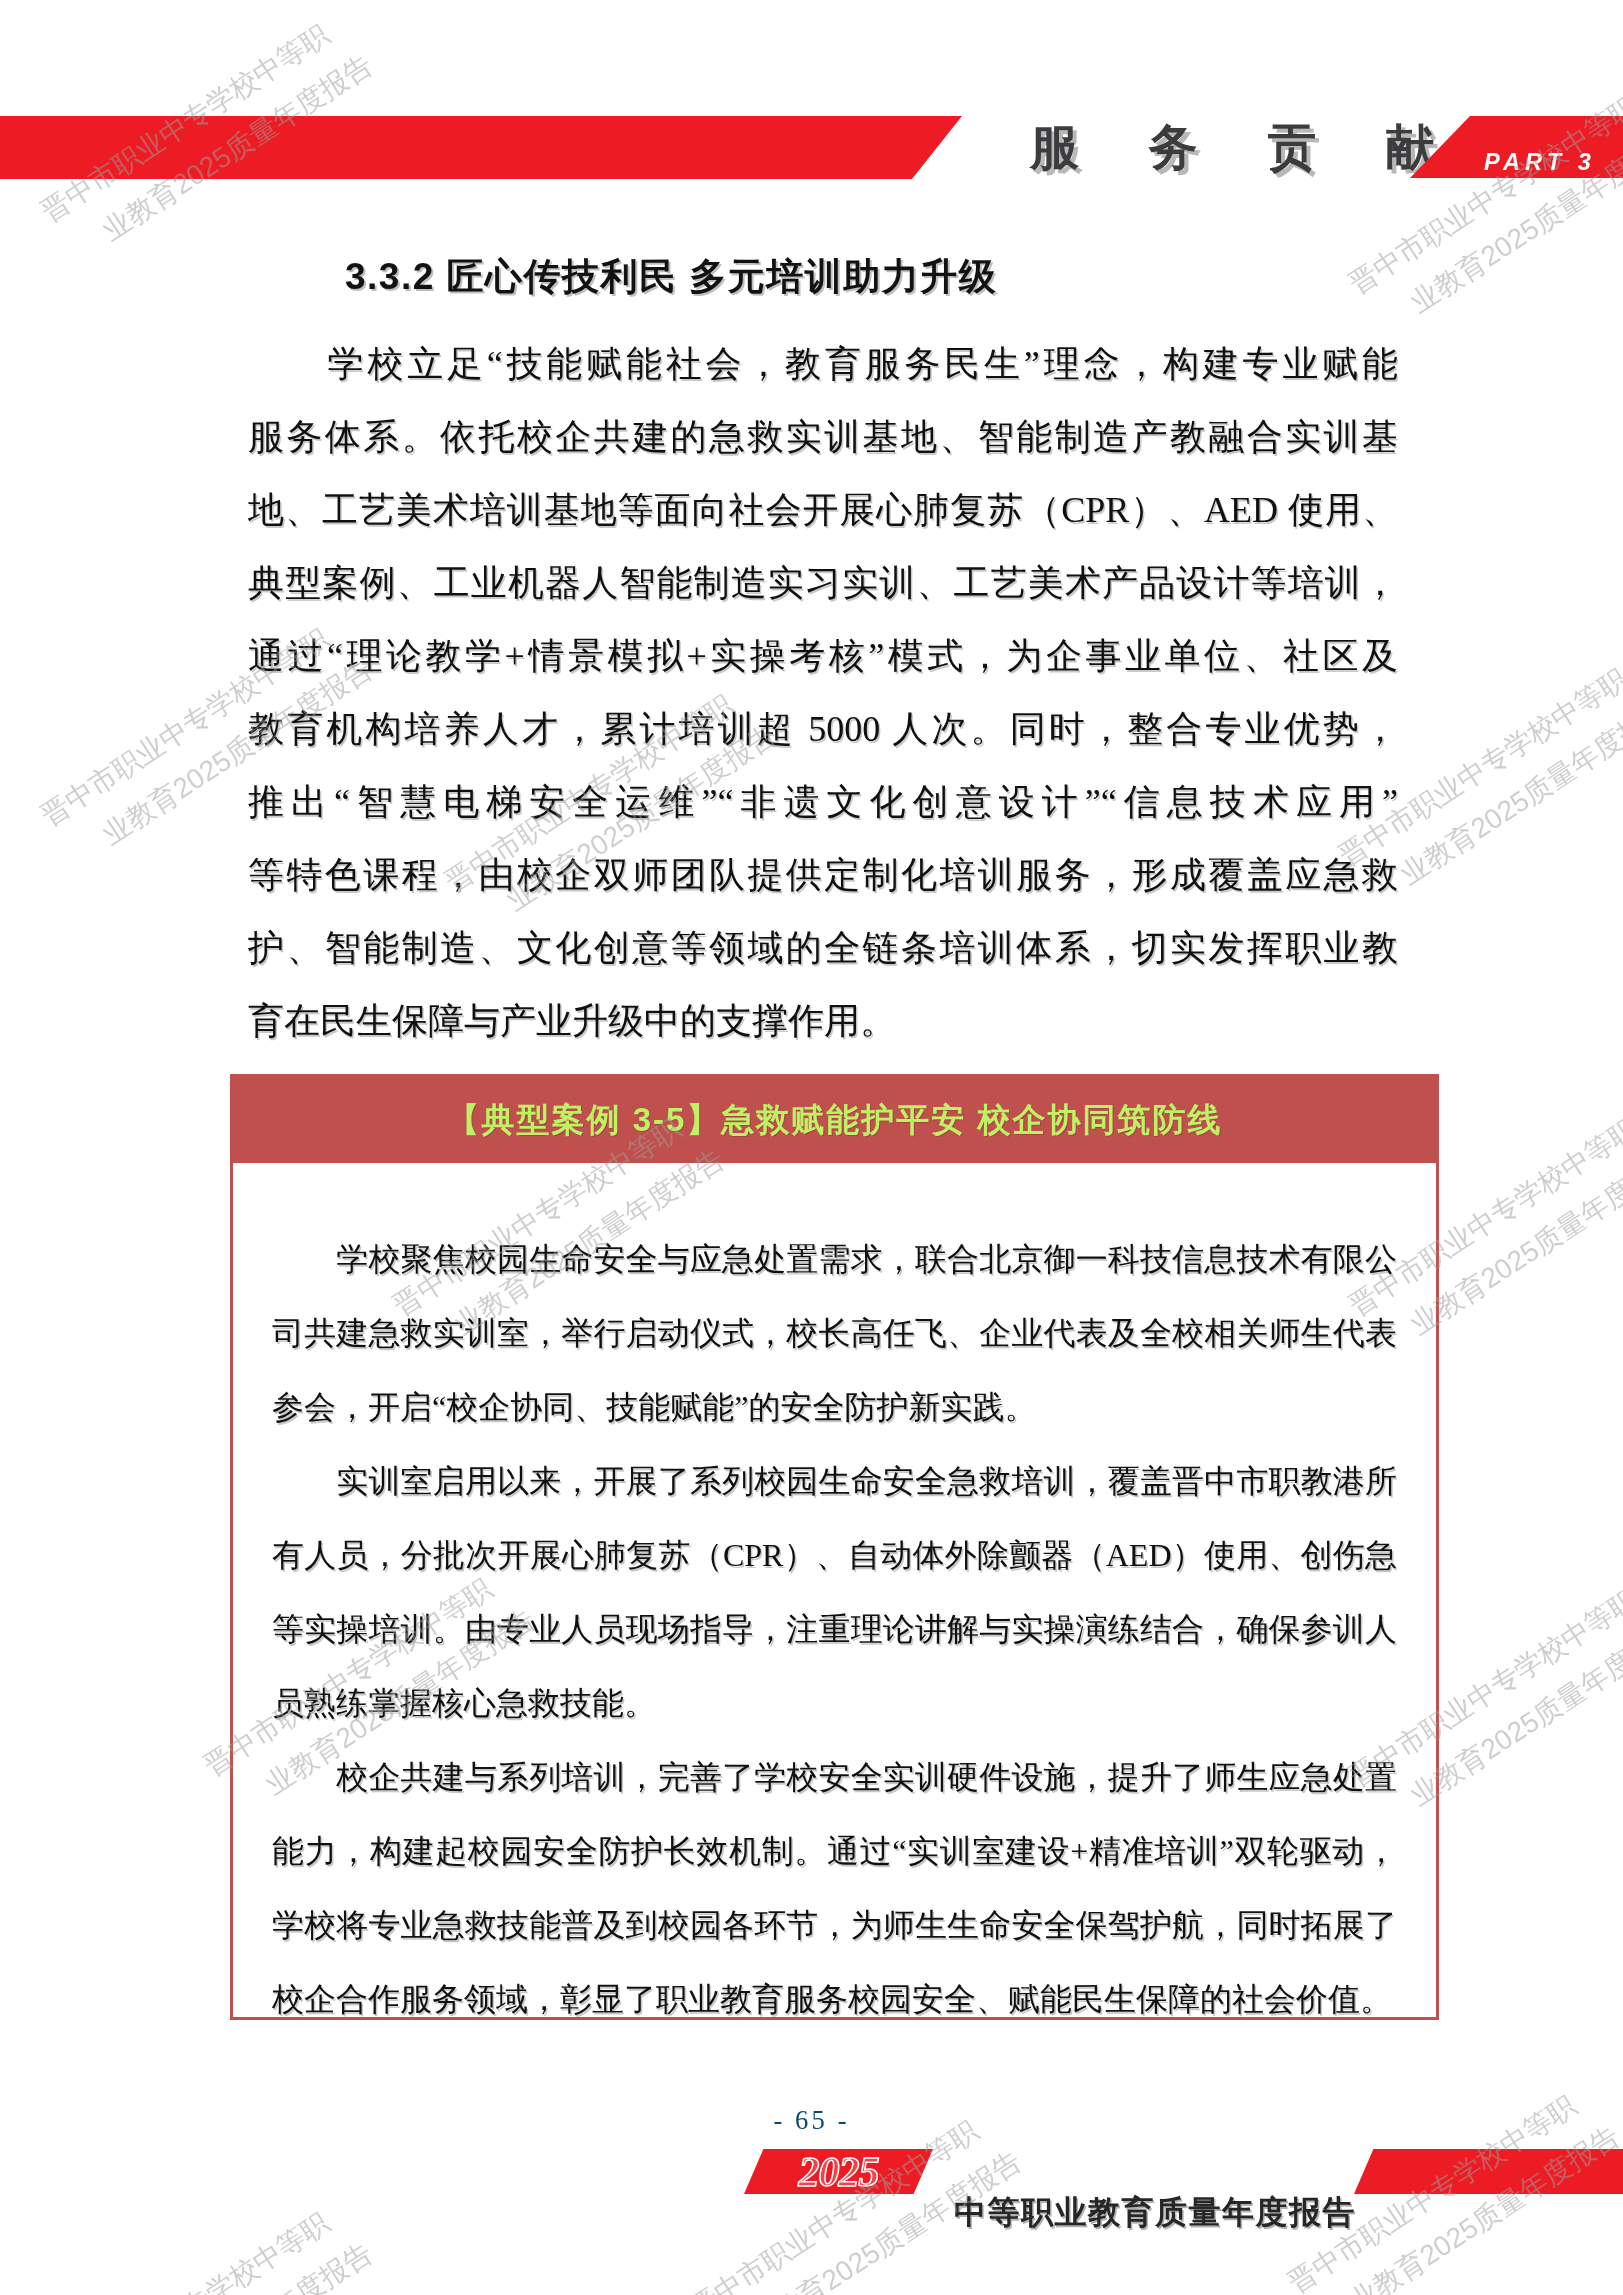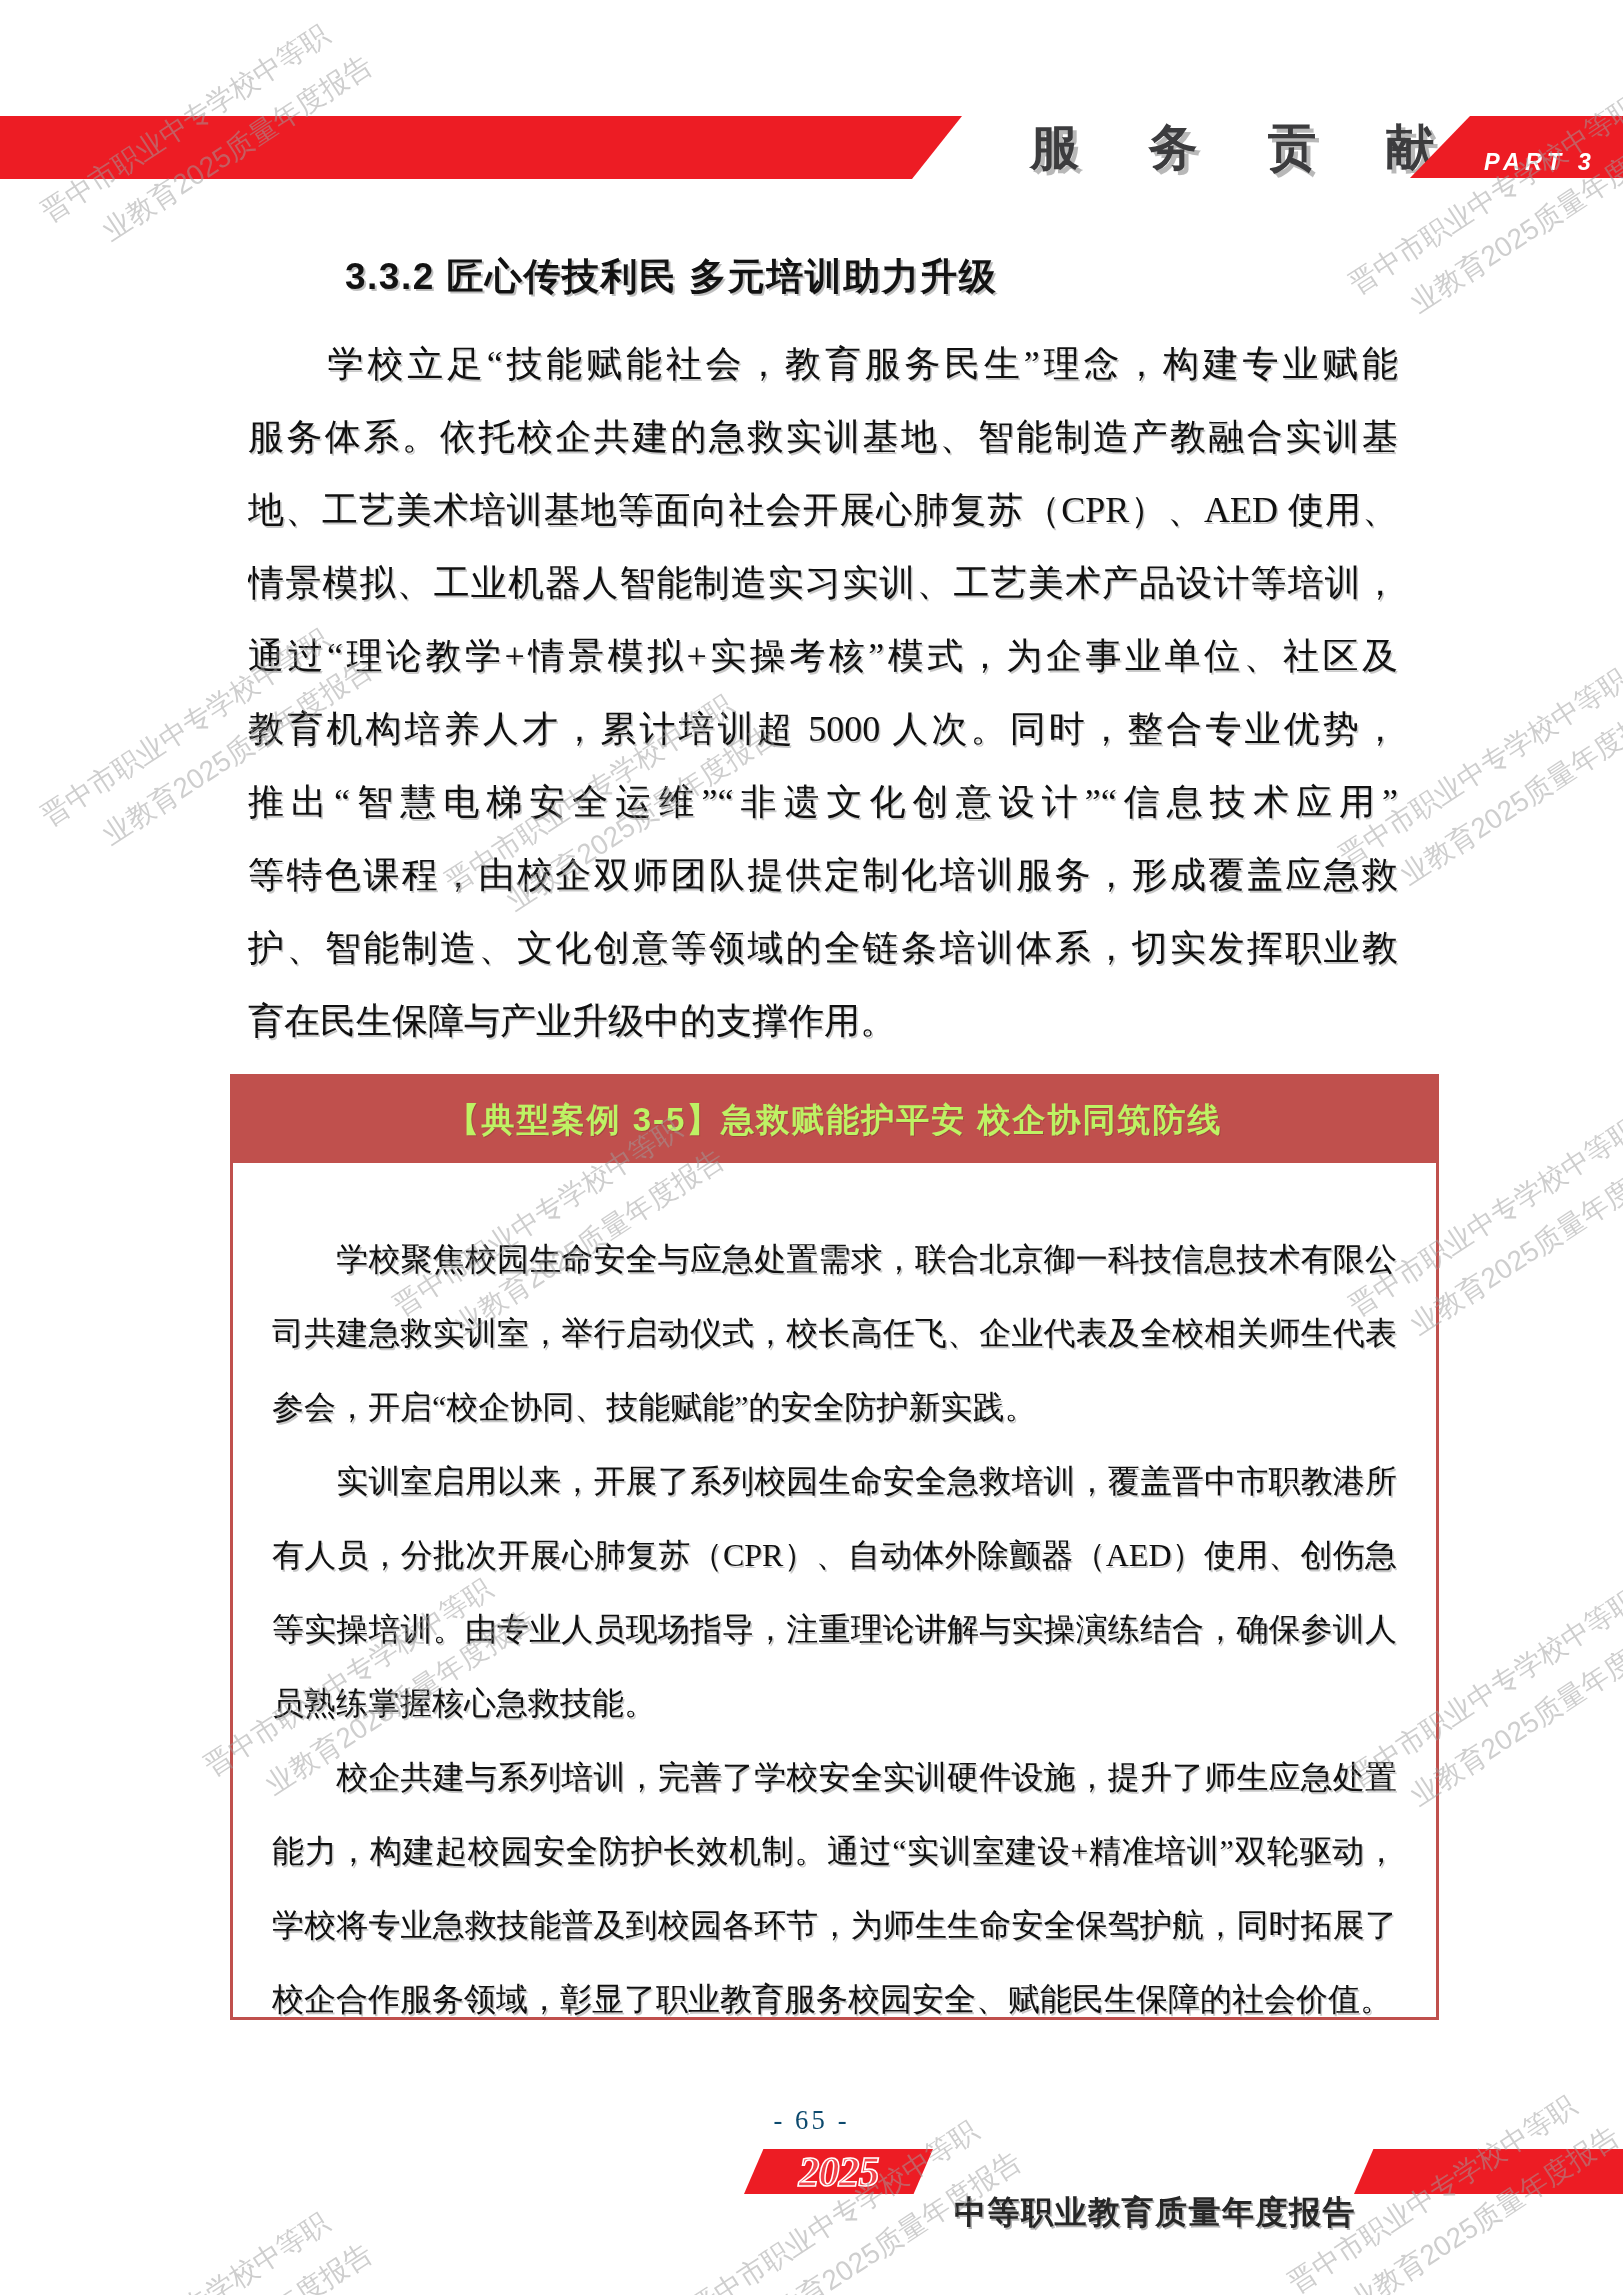--- a/index.html
+++ b/index.html
@@ -108,21 +108,21 @@
   <div class="part3">
     <span>PART 3</span>
   </div>
 
   <div class="sec-title">3.3.2 匠心传技利民 多元培训助力升级</div>
 
   <div class="body-text" id="body-text">
       <div class="t-line jl">　　学校立足“技能赋能社会，教育服务民生”理念，构建专业赋能</div>
       <div class="t-line jl">服务体系。依托校企共建的急救实训基地、智能制造产教融合实训基</div>
       <div class="t-line jl">地、工艺美术培训基地等面向社会开展心肺复苏（CPR）、AED 使用、</div>
-      <div class="t-line jl">情景模拟、工业机器人智能制造实习实训、工艺美术产品设计等培训，</div>
+      <div class="t-line jl">典型案例、工业机器人智能制造实习实训、工艺美术产品设计等培训，</div>
       <div class="t-line jl">通过“理论教学+情景模拟+实操考核”模式，为企事业单位、社区及</div>
       <div class="t-line jl">教育机构培养人才，累计培训超 5000 人次。同时，整合专业优势，</div>
       <div class="t-line jl">推出“智慧电梯安全运维”“非遗文化创意设计”“信息技术应用”</div>
       <div class="t-line jl">等特色课程，由校企双师团队提供定制化培训服务，形成覆盖应急救</div>
       <div class="t-line jl">护、智能制造、文化创意等领域的全链条培训体系，切实发挥职业教</div>
       <div class="t-line">育在民生保障与产业升级中的支撑作用。</div>
     </div>
 
   <div class="case-box">
     <div class="case-header">

